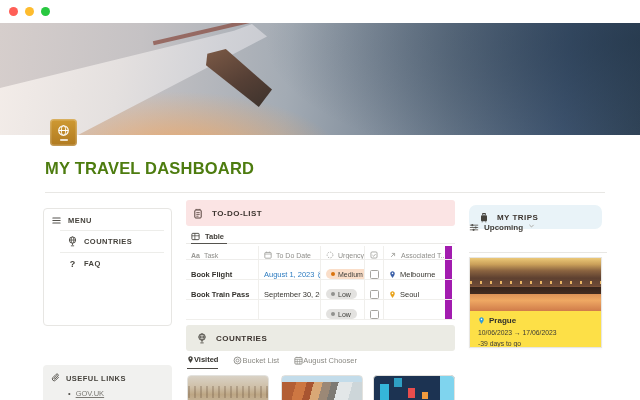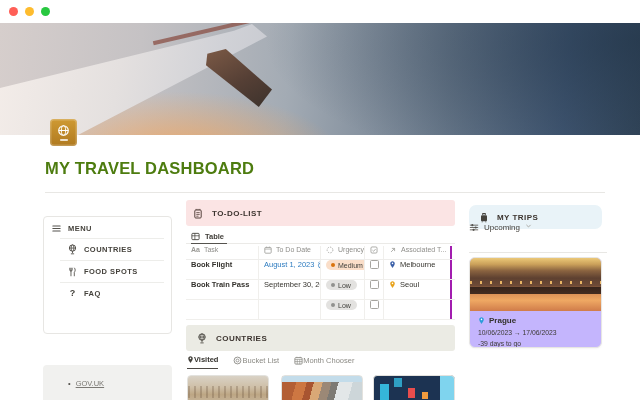--- a/index.html
+++ b/index.html
@@ -27,42 +27,42 @@
     clip-path:polygon(2% 8%, 30% 0, 100% 70%, 80% 100%, 0 28%);}
 
   
   .page-icon{position:absolute;left:50px;top:119px;width:27px;height:27px;border-radius:4px;
     background:linear-gradient(#cf9a33,#b07a20);box-shadow:inset 0 0 0 1.5px rgba(255,255,255,.22);
     display:flex;flex-direction:column;align-items:center;justify-content:center;gap:2px}
   .page-title{position:absolute;left:45px;top:159px;font-size:16.5px;font-weight:700;letter-spacing:.2px;color:#4d7c0f}
   .title-rule{position:absolute;left:45px;top:192px;width:560px;height:1px;background:#e8e7e4}
 
   
-  .menu-card{position:absolute;left:43px;top:216px;width:129px;height:118px;border:1px solid #e7e6e3;border-radius:4px;background:#fff}
+  .menu-card{position:absolute;left:43px;top:208px;width:129px;height:118px;border:1px solid #e7e6e3;border-radius:4px;background:#fff}
   .menu-header{display:flex;align-items:center;gap:7px;height:22px;padding-left:8px;position:relative}
   .menu-item{display:flex;align-items:center;gap:7px;height:21.8px;padding-left:24px;position:relative}
   .sep::after{content:"";position:absolute;left:16px;right:7px;bottom:0;height:1px;background:#ededea}
   .menu-label{font-size:7.5px;font-weight:700;letter-spacing:.45px;color:#45423c}
   .links-card{position:absolute;left:43px;top:365px;width:129px;height:46px;background:#f1f1ef;border-radius:4px;padding:8px 8px 0 8px}
   .links-title{display:flex;gap:6px;align-items:center}
   .link-row{margin:6px 0 0 17px;font-size:7.5px;color:#7b7974;display:flex;gap:5px;align-items:center}
   .link-row .bullet{color:#55534e}
   .link-row a{color:#7b7974;text-decoration:underline}
 
   
   .todo-bar{position:absolute;left:186px;top:200px;width:269px;height:26px;background:#fbe4e4;border-radius:3px;display:flex;align-items:center;gap:9px;padding-left:7px}
   .bar-title{font-size:8px;font-weight:700;letter-spacing:.45px;color:#3c342f}
   .view-tabs{position:absolute;left:186px;top:230px;width:269px;height:14px;border-bottom:1px solid #ebeae7}
   .view-tab{position:absolute;left:5px;top:1px;display:inline-flex;gap:5px;align-items:center;height:13px;font-size:7.5px;font-weight:700;color:#3f3c37;border-bottom:1.5px solid #55534e;padding:0 3px 2px 0}
   .table{position:absolute;left:186px;top:246px;width:269px;font-size:7.5px}
   .thead,.trow{display:grid;grid-template-columns:72px 62px 44px 19px 69px}
   .thead{height:14px;border-bottom:1px solid #eeedeb;color:#8f8e8a;font-size:7px}
-  .cell{display:flex;align-items:flex-start;gap:4px;padding-left:5px;overflow:hidden;white-space:nowrap}
+  .cell{display:flex;align-items:flex-end;gap:4px;padding-left:5px;overflow:hidden;white-space:nowrap}
   .cell+.cell{border-left:1px solid #f0efec}
-  .cell.assoc{border-right:2px solid #a21caf}
+  .cell.assoc{border-right:7px solid #a21caf}
   .trow{height:20px;border-bottom:1px solid #f0efec}
   .task-text{font-weight:700;color:#33312c}
   .date-blue{color:#2e7cc0;display:inline-flex;gap:3px;align-items:center}
   .pill{display:inline-flex;align-items:center;gap:3px;padding:1.5px 6px 1.5px 5px;border-radius:9px;color:#41403c;font-size:7px;line-height:1}
   .pill .pdot{width:4px;height:4px;border-radius:50%}
   .pill.medium{background:#fadec9}.pill.medium .pdot{background:#d9730d}
   .pill.low{background:#e3e2e0}.pill.low .pdot{background:#91918e}
   .cbx{width:9px;height:9px;border:1.2px solid #a6a49f;border-radius:1.5px;background:#fff}
 
   
@@ -81,23 +81,23 @@
   .g3{left:187px;background:
     linear-gradient(#e84d4d,#e84d4d) 34px 12px / 7px 10px no-repeat,
     linear-gradient(#35b6d9,#35b6d9) 6px 8px / 9px 16px no-repeat,
     linear-gradient(#f09b3e,#f09b3e) 48px 16px / 6px 7px no-repeat,
     linear-gradient(#2fa0c4,#2fa0c4) 20px 2px / 8px 9px no-repeat,
     linear-gradient(#7fd4ee,#7fd4ee) 66px 0 / 16px 33px no-repeat,
     #1c3352;}
 
   
   .trips-bar{position:absolute;left:469px;top:205px;width:133px;height:24px;background:#e9f3f8;border-radius:7px;display:flex;align-items:center;gap:8px;padding-left:10px}
-  .upcoming{position:absolute;left:469px;top:223px;display:flex;gap:5px;font-size:8px;font-weight:400;color:#3f3c37}
+  .upcoming{position:absolute;left:469px;top:223px;display:flex;gap:5px;font-size:8px;font-weight:700;color:#3f3c37}
   .upcoming-rule{position:absolute;left:469px;top:252px;width:138px;height:1px;background:#e8e7e4}
-  .trip-card{position:absolute;left:469px;top:257px;width:133px;height:91px;border:1px solid #e7e6e3;border-radius:6px;background:#c4b5fd;overflow:hidden;box-shadow:0 1px 2px rgba(0,0,0,.04)}
+  .trip-card{position:absolute;left:469px;top:257px;width:133px;height:91px;border:1px solid #e7e6e3;border-radius:0;background:#fde047;overflow:hidden;box-shadow:0 1px 2px rgba(0,0,0,.04)}
   .trip-img{height:53px;background:
     repeating-linear-gradient(90deg, rgba(255,200,110,.85) 0 2px, rgba(0,0,0,0) 2px 10px) 0 46% / 100% 3px no-repeat,
     linear-gradient(rgba(40,26,22,.85),rgba(40,26,22,.85)) 0 62% / 100% 7px no-repeat,
     linear-gradient(to bottom,#ecc978 0%,#caa05a 12%,#8a6340 24%,#5d4030 38%,#6e4a36 52%,#d98e55 66%,#efa863 80%,#d07c4a 100%);}
   .trip-body{padding:5px 8px 0 8px}
   .trip-name{display:flex;gap:4px;align-items:center;font-size:8px;font-weight:700;color:#33312c}
   .trip-dates{font-size:6.8px;margin-top:4px;color:#3c3a35}
   .trip-days{font-size:6.8px;margin-top:3.5px;color:#3c3a35}
 
   
@@ -144,34 +144,33 @@
       <span class="menu-label">MENU</span>
     </div>
     <div class="menu-item sep">
       <svg class="ic" width="9" height="11" viewBox="0 0 10 12">
         <circle cx="5" cy="4.4" r="3.5" fill="none" stroke="#44423c" stroke-width="1"></circle>
         <ellipse cx="5" cy="4.4" rx="1.5" ry="3.5" fill="none" stroke="#44423c" stroke-width="0.8"></ellipse>
         <path d="M1.5 4.4h7M5 8v2M3.2 10.8h3.6" stroke="#44423c" stroke-width="0.9"></path>
       </svg>
       <span class="menu-label">COUNTRIES</span>
     </div>
-    <div class="menu-item sep">
-      <svg class="ic" width="9" height="10" viewBox="0 0 10 11">
-        <path d="M2 0.8v2.4a1.3 1.3 0 0 0 2.6 0V0.8M3.3 0.8v9.4" fill="none" stroke="#44423c" stroke-width="0.9"></path>
-        <path d="M7 0.8c1.3 1.6 1.3 3.6 0 5v4.4" fill="none" stroke="#44423c" stroke-width="0.9"></path>
-      </svg>
-      <span class="menu-label">FOOD SPOTS</span>
-    </div>
     <div class="menu-item">
       <span class="qmark">?</span>
       <span class="menu-label">FAQ</span>
     </div>
   </div>
 
   <div class="links-card">
+    <div class="links-title">
+      <svg class="ic" width="9" height="10" viewBox="0 0 10 11">
+        <path d="M8.3 4.8 5.1 8a2.1 2.1 0 0 1-3-3l3.6-3.6a1.4 1.4 0 0 1 2 2L4.4 6.7a.72.72 0 0 1-1-1l3-3" fill="none" stroke="#44423c" stroke-width="0.9" stroke-linecap="round"></path>
+      </svg>
+      <span class="menu-label">USEFUL LINKS</span>
+    </div>
     <div class="link-row">
       <span class="bullet">•</span>
       <a href="#">GOV.UK</a>
     </div>
   </div>
 
   <div class="todo-bar">
     <svg class="ic" width="10" height="11" viewBox="0 0 10 11">
       <rect x="1.8" y="2" width="6.4" height="8" rx="1" fill="none" stroke="#55423c" stroke-width="1"></rect>
       <path d="M3.3 4.6h3.4M3.3 6.4h3.4M3.3 8.2h2.2" stroke="#55423c" stroke-width="0.8"></path>
@@ -320,21 +319,21 @@
         <circle cx="5" cy="5" r="3.8" fill="none" stroke="#8b8a84" stroke-width="1"></circle>
         <circle cx="5" cy="5" r="1.6" fill="none" stroke="#8b8a84" stroke-width="0.9"></circle>
       </svg>
       <span>Bucket List</span>
     </span>
     <span class="ctab">
       <svg class="ic" width="9" height="9" viewBox="0 0 10 10">
         <rect x="1" y="1.8" width="8" height="7.2" rx="1" fill="none" stroke="#8b8a84" stroke-width="1"></rect>
         <path d="M1 3.8h8M3.6 3.8v5.2M6.4 3.8v5.2M1 6.2h8M3.2 1.8V0.8M6.8 1.8V0.8" stroke="#8b8a84" stroke-width="0.7"></path>
       </svg>
-      <span>Month Chooser</span>
+      <span>August Chooser</span>
     </span>
   </div>
 
   <div class="gallery">
     <div class="gimg g1"></div>
     <div class="gimg g2"></div>
     <div class="gimg g3"></div>
   </div>
 
   <div class="trips-bar">

